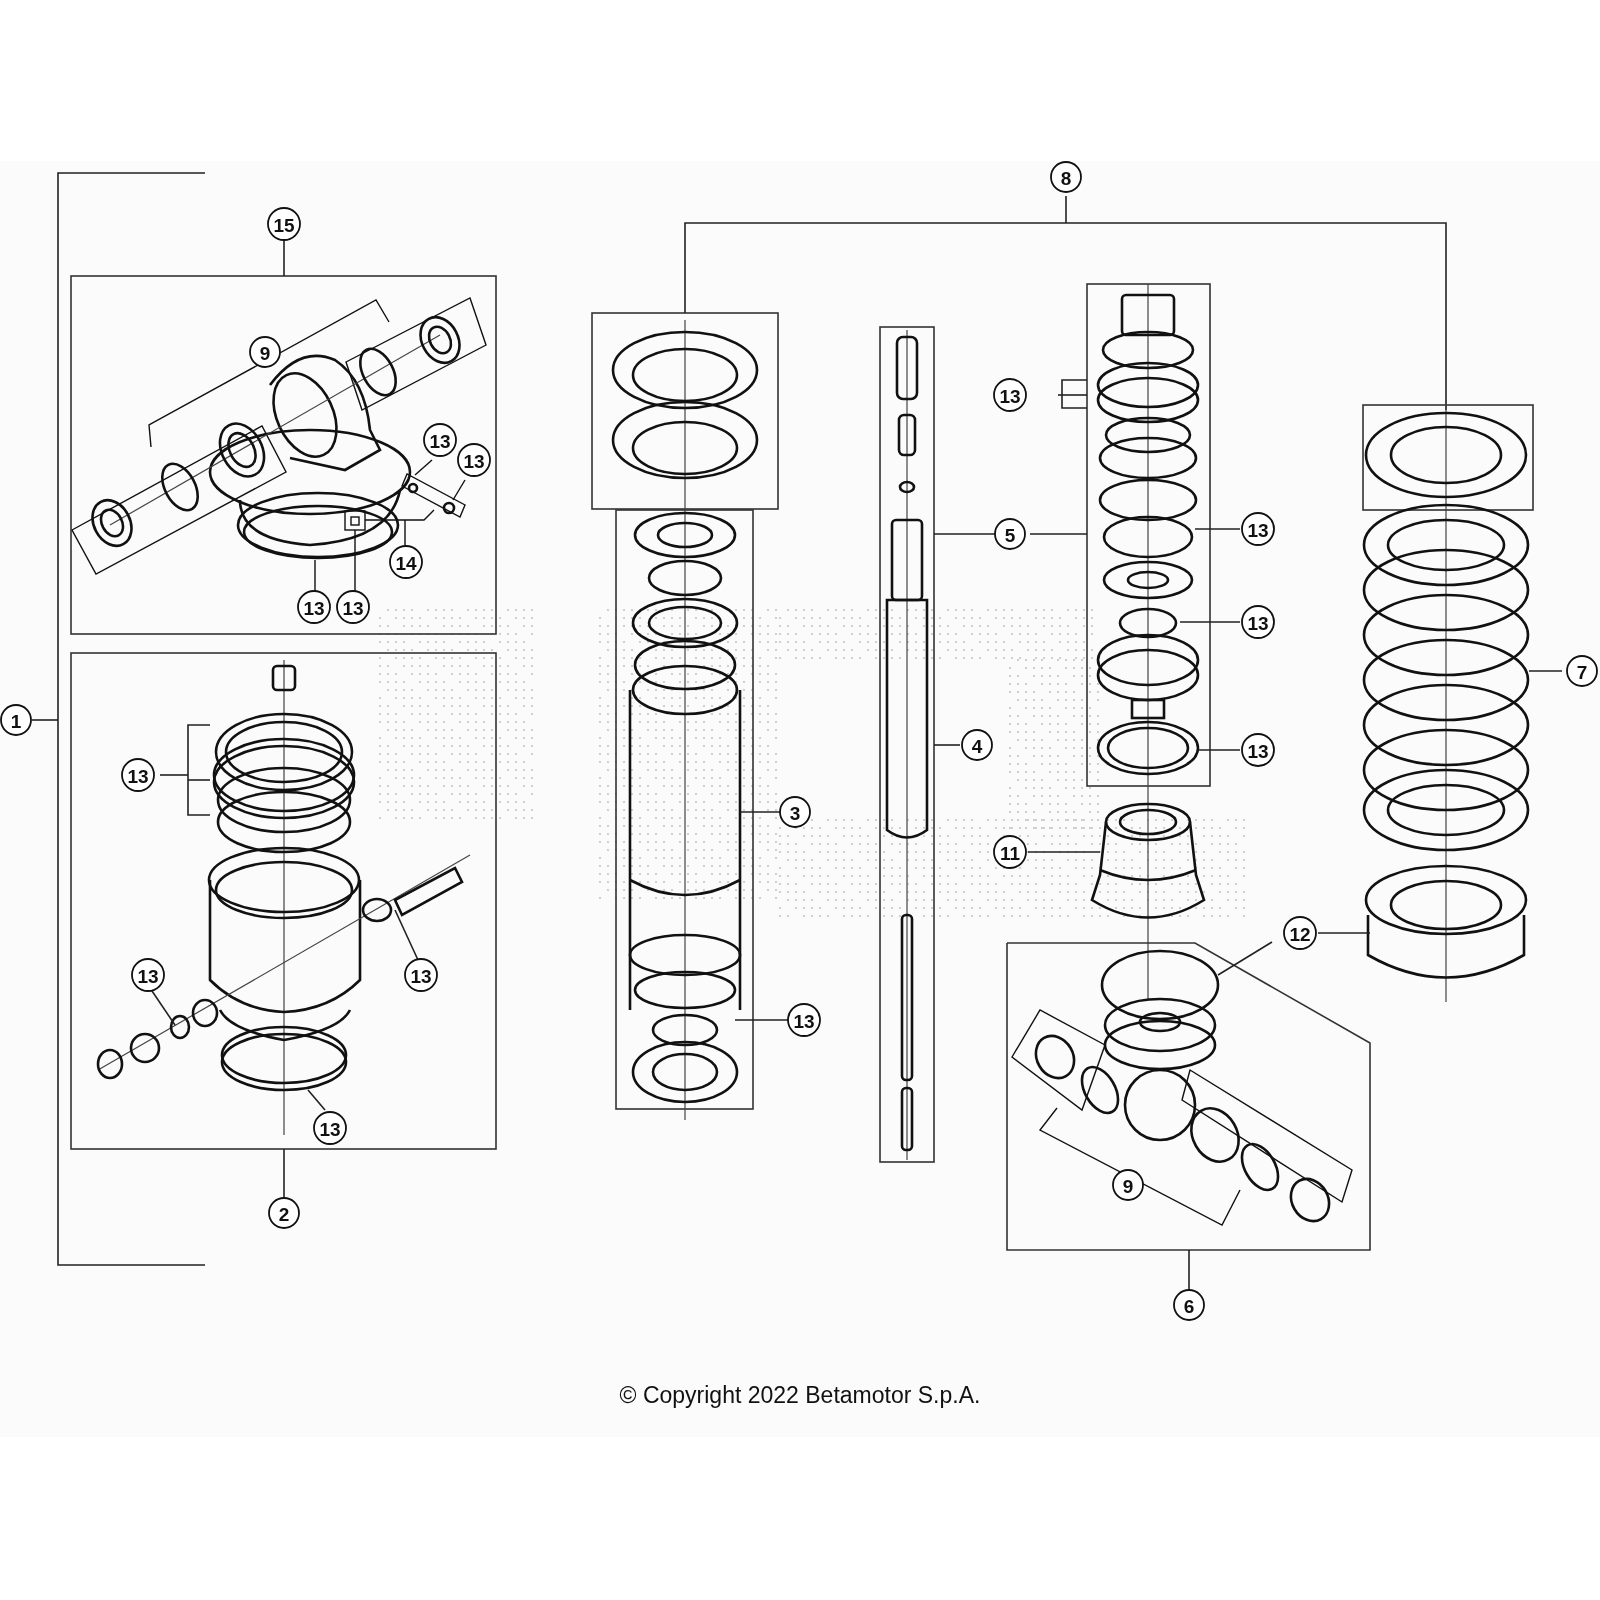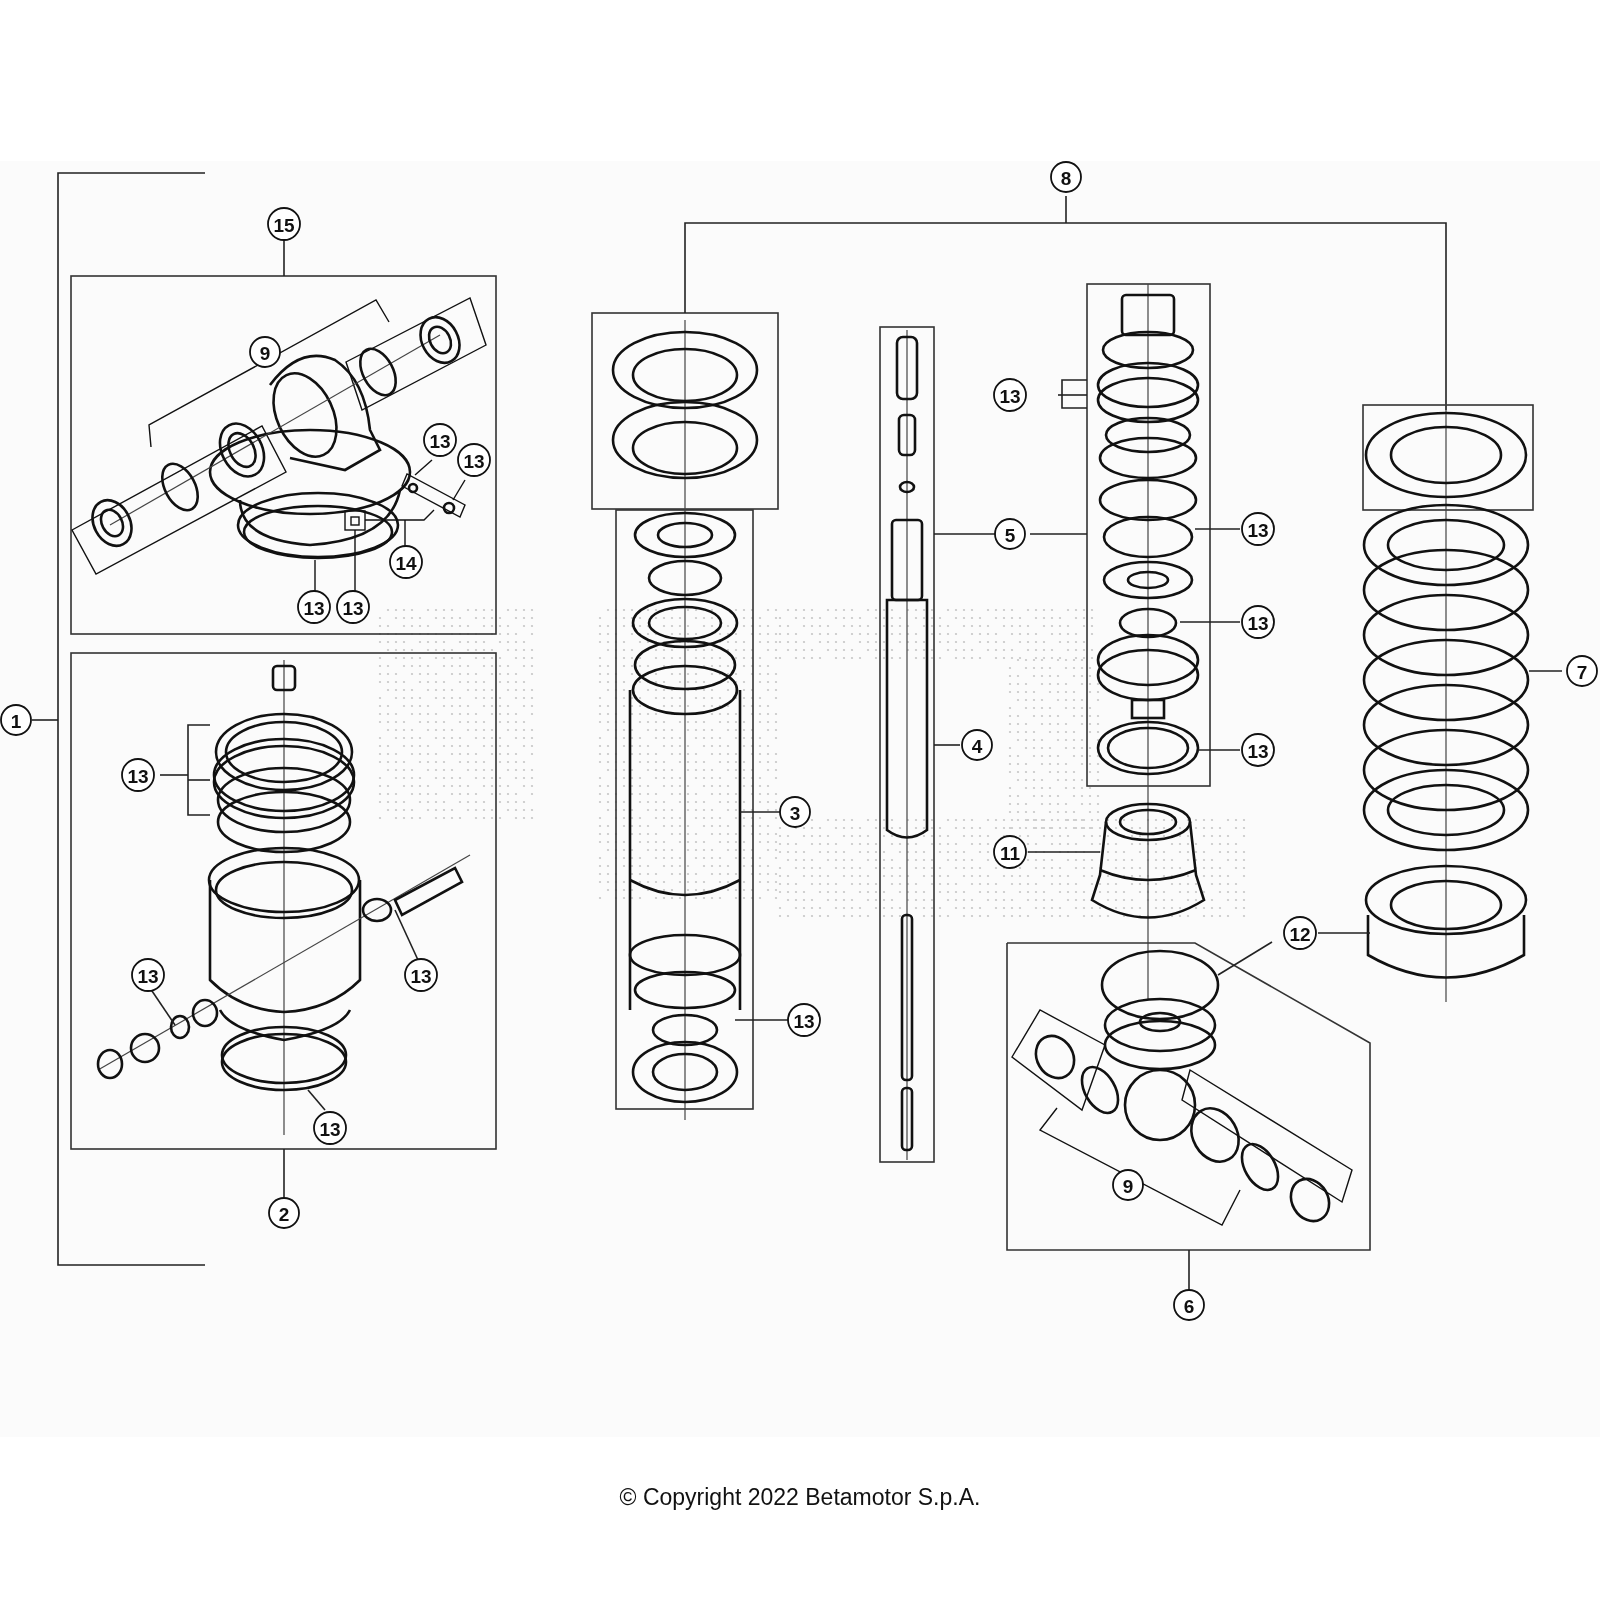--- a/index.html
+++ b/index.html
@@ -6,21 +6,21 @@
   body { width:1600px; height:1600px; position:relative; overflow:hidden; font-family:"Liberation Sans", sans-serif; }
   #sheet { position:absolute; left:0; top:161px; width:1600px; height:1276px; background:#fbfbfb; }
   svg#diagram { position:absolute; left:0; top:0; width:1600px; height:1600px; }
   .ln { stroke:#222; stroke-width:1.6; fill:none; }
   .frame { stroke:#333; stroke-width:1.6; fill:none; }
   .part { stroke:#111; stroke-width:2.6; fill:none; }
   .thin { stroke:#111; stroke-width:1.4; fill:none; }
   .axis { stroke:#444; stroke-width:1.2; fill:none; }
   .callout circle { fill:#fff; stroke:#111; stroke-width:1.8; }
   .callout text { font-family:"Liberation Sans", sans-serif; font-size:19px; font-weight:bold; fill:#111; text-anchor:middle; dominant-baseline:central; }
-  #copyright { position:absolute; left:0; width:1600px; top:1484px; text-align:center; font-size:23px; color:#111; font-family:"Liberation Sans", sans-serif; }
+  #copyright { position:absolute; left:0; width:1600px; top:1382px; text-align:center; font-size:23px; color:#111; font-family:"Liberation Sans", sans-serif; }
 </style>
 </head>
 <body>
 
 <div id="sheet"></div>
 
 <svg id="diagram" viewBox="0 0 1600 1600">
   <g id="watermark">
       <circle cx="380" cy="618" r="1.1" fill="#9a9a9a" opacity="0.55"></circle>
       <circle cx="380" cy="626" r="1.1" fill="#9a9a9a" opacity="0.55"></circle>

